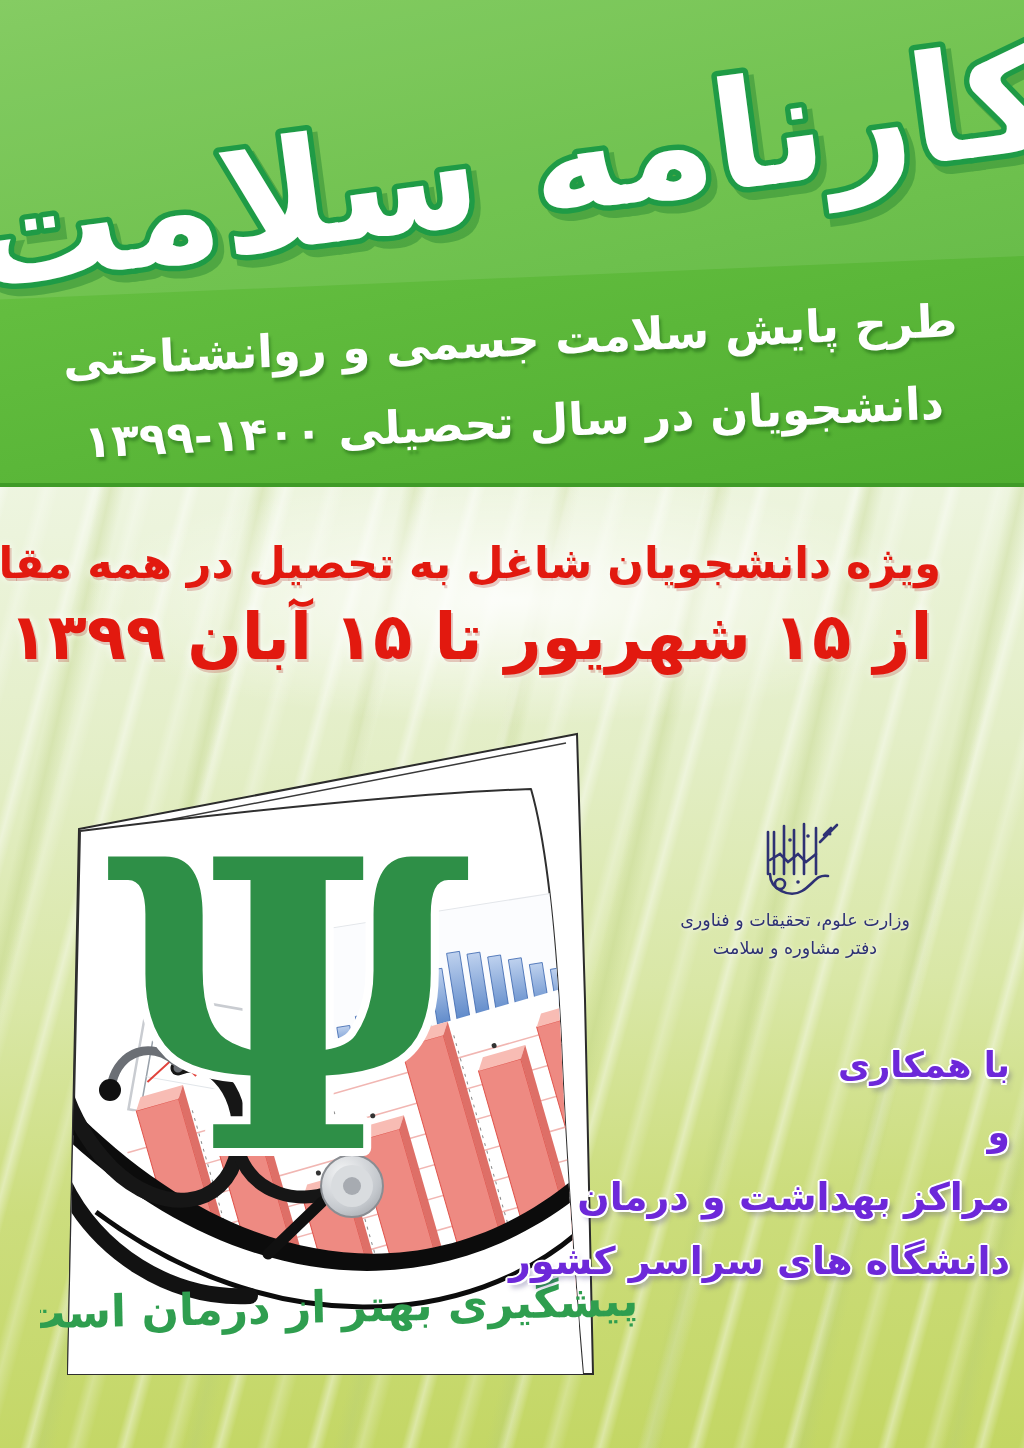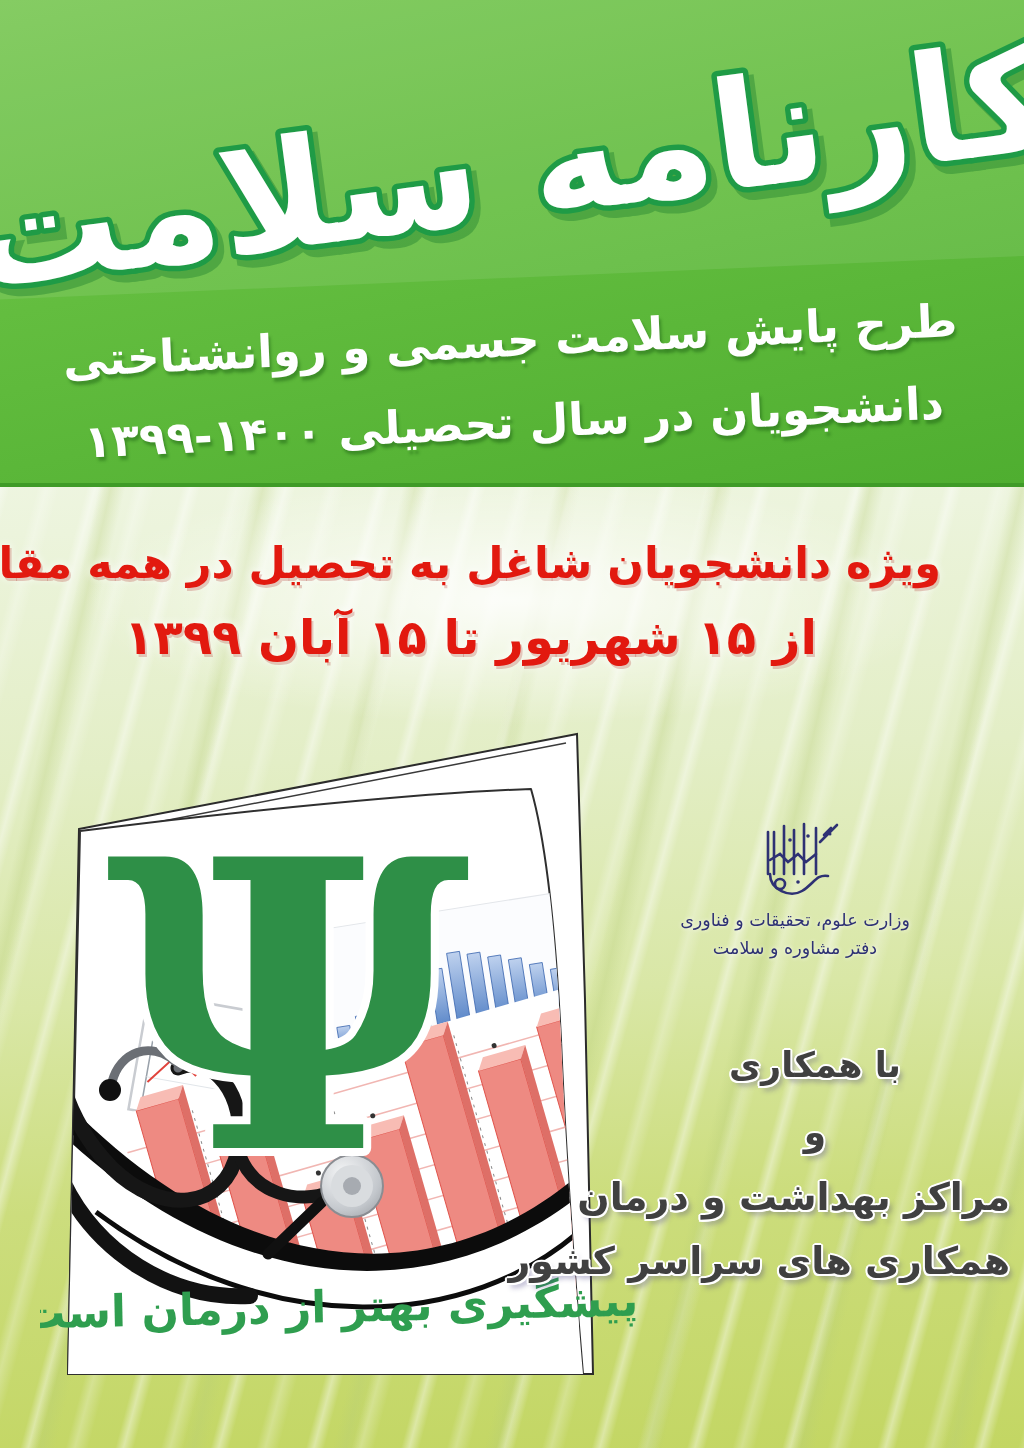--- a/index.html
+++ b/index.html
@@ -31,31 +31,31 @@
   .title-svg{position:absolute;left:0;top:0;width:1024px;height:500px;}
 
   .subtitle{position:absolute;left:0;top:300px;width:1024px;text-align:center;
     transform:rotate(-2.6deg);color:#ffffff;font-weight:bold;font-size:45px;
     line-height:82px;text-shadow:2px 4px 3px rgba(22,86,16,.42);white-space:nowrap;}
 
   .notice{position:absolute;left:0;top:533px;width:941px;text-align:center;
     color:#e2190f;font-weight:bold;white-space:nowrap;
     text-shadow:2px 3px 0 rgba(165,25,15,.22),0 0 10px rgba(255,255,255,.9);}
   .notice .n1{font-size:43px;line-height:60px;margin-bottom:14px;}
-  .notice .n2{font-size:48px;line-height:60px;letter-spacing:2px;}
+  .notice .n2{font-size:64px;line-height:60px;letter-spacing:2px;}
 
   .card-svg{position:absolute;left:40px;top:700px;width:600px;height:700px;}
 
   .logo-svg{position:absolute;left:740px;top:816px;width:110px;height:92px;}
   .org-text{position:absolute;left:650px;top:906px;width:290px;text-align:center;
     color:#2e3174;font-weight:normal;font-size:17.5px;line-height:28px;
     text-shadow:0 0 4px rgba(255,255,255,.9);white-space:nowrap;}
 
-  .collab{position:absolute;left:620px;top:1040px;width:390px;text-align:center;
-    color:#404040;font-weight:bold;white-space:nowrap;
+  .collab{position:absolute;left:620px;top:1040px;width:390px;
+    color:#6d28d9;font-weight:bold;white-space:nowrap;
     text-shadow:-2px 0 0 #fff,2px 0 0 #fff,0 -2px 0 #fff,0 2px 0 #fff,
       -1.5px -1.5px 0 #fff,1.5px -1.5px 0 #fff,-1.5px 1.5px 0 #fff,1.5px 1.5px 0 #fff,
       4px 5px 5px rgba(70,60,130,.35);}
   .collab .c1{font-size:35px;line-height:50px;margin-bottom:18px;}
   .collab .c2{font-size:38px;line-height:54px;margin-bottom:10px;}
   .collab .c3{font-size:36px;line-height:50px;margin-bottom:12px;}
   .collab .c4{font-size:38px;line-height:54px;margin-bottom:10px;}
   .collab .c5{font-size:38px;line-height:54px;}
 </style>
 </head>
@@ -269,14 +269,14 @@
 
 <div class="org-text">
   <div>وزارت علوم، تحقیقات و فناوری</div>
   <div>دفتر مشاوره و سلامت</div>
 </div>
 
 <div class="collab">
   <div class="c1">با همکاری</div>
   <div class="c3">و</div>
   <div class="c4">مراکز بهداشت و درمان</div>
-  <div class="c5">همکاری های سراسر کشور</div>
+  <div class="c5">دانشگاه های سراسر کشور</div>
 </div>
 
 </body></html>

